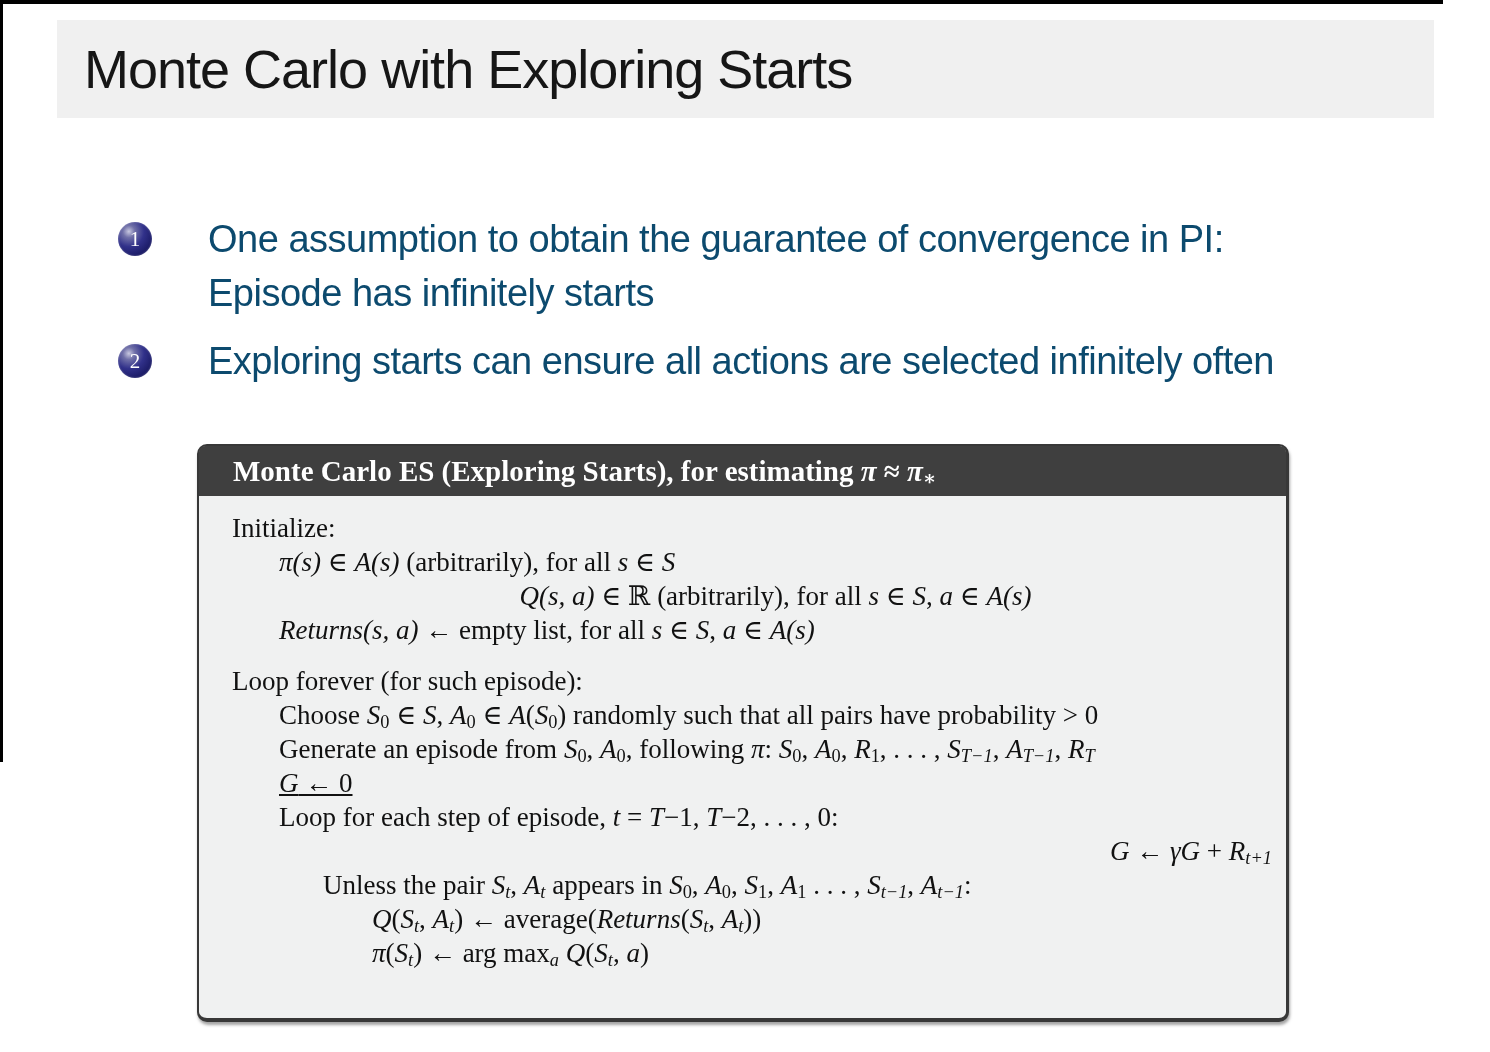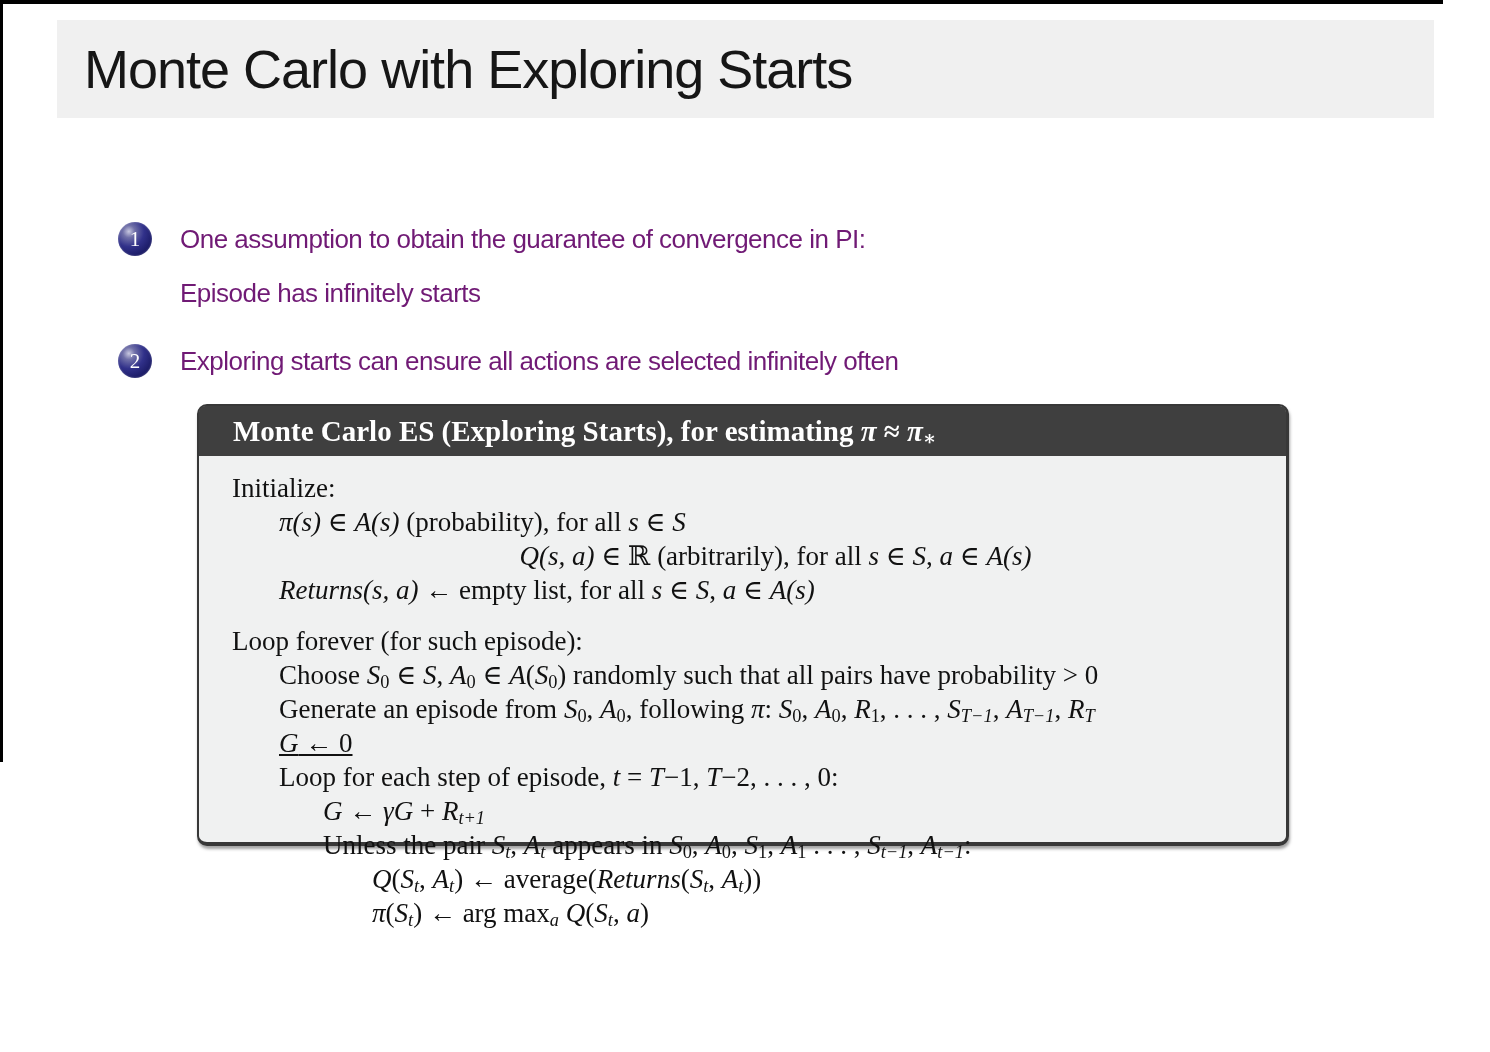--- a/index.html
+++ b/index.html
@@ -17,24 +17,24 @@
                 font-weight:400;letter-spacing:-1px;color:#161616;}
 
   
   #bullet-list{position:absolute;left:118px;top:212px;width:1310px;}
   .bullet-item{display:flex;align-items:flex-start;margin-bottom:14px;}
   .ball{flex:0 0 auto;width:34px;height:34px;margin:10px 28px 0 0;border-radius:50%;
         background:radial-gradient(circle at 32% 28%, #c8c8e0 0%, #7070a8 18%, #31318a 45%, #1b1b66 75%, #12124a 100%);
         box-shadow:inset 0 0 2px rgba(255,255,255,.4);
         color:#ffffff;font-family:"Liberation Serif","DejaVu Serif",serif;
         font-size:21px;line-height:34px;text-align:center;}
-  .bullet-text{font-size:26px;line-height:54px;letter-spacing:-0.5px;color:#701a75;}
+  .bullet-text{font-size:38px;line-height:54px;letter-spacing:-0.5px;color:#0c4a6e;margin-left:28px;}
 
   
-  #algorithm-box{position:absolute;left:197px;top:404px;width:1092px;height:442px;
+  #algorithm-box{position:absolute;left:197px;top:444px;width:1092px;height:578px;
                  box-sizing:border-box;background:var(--algo_body_bg,#f0f1f1);
                  border:2.5px solid var(--algo_border,#383838);
                  border-bottom-width:4px;border-right-width:3px;border-radius:10px;
                  box-shadow:1px 3px 3px rgba(90,90,90,.55);
                  font-family:"Liberation Serif","DejaVu Serif","DejaVu Sans",serif;}
   #algorithm-header{height:50px;background:var(--algo_header_bg,#3f3f3f);
                     border-radius:6px 6px 0 0;color:#ffffff;
                     font-size:29px;font-weight:bold;line-height:50px;padding-left:34px;
                     white-space:nowrap;overflow:hidden;}
   #algorithm-body{padding:15px 14px 0 33px;font-size:27px;color:#111;}
@@ -67,27 +67,27 @@
         <div class="bullet-text">
           <div>Exploring starts can ensure all actions are selected infinitely often</div>
         </div>
       </div>
     </div>
 
   <div id="algorithm-box">
     <div id="algorithm-header"><span>Monte Carlo ES (Exploring Starts), for estimating </span><span class="it">π</span><span> ≈ </span><span class="it">π</span><sub class="sb">∗</sub></div>
     <div id="algorithm-body">
         <div class="algo-line" style="padding-left: 0px;"><span>Initialize:</span></div>
-        <div class="algo-line" style="padding-left: 47px;"><span class="it">π(s)</span><span> ∈ </span><span class="it">A(s)</span><span> (probability), for all </span><span class="it">s</span><span> ∈ </span><span class="it">S</span></div>
+        <div class="algo-line" style="padding-left: 47px;"><span class="it">π(s)</span><span> ∈ </span><span class="it">A(s)</span><span> (arbitrarily), for all </span><span class="it">s</span><span> ∈ </span><span class="it">S</span></div>
         <div class="algo-line" style="padding-left: 47px; text-align: center;"><span class="it">Q(s, a)</span><span> ∈ ℝ (arbitrarily), for all </span><span class="it">s</span><span> ∈ </span><span class="it">S</span><span>, </span><span class="it">a</span><span> ∈ </span><span class="it">A(s)</span></div>
         <div class="algo-line" style="padding-left: 47px;"><span class="it">Returns(s, a)</span><span> ← empty list, for all </span><span class="it">s</span><span> ∈ </span><span class="it">S</span><span>, </span><span class="it">a</span><span> ∈ </span><span class="it">A(s)</span></div>
         <div class="algo-line gap" style="padding-left: 0px;"><span>Loop forever (for such episode):</span></div>
         <div class="algo-line" style="padding-left: 47px;"><span>Choose </span><span class="it">S</span><sub class="sb">0</sub><span> ∈ </span><span class="it">S</span><span>, </span><span class="it">A</span><sub class="sb">0</sub><span> ∈ </span><span class="it">A</span><span>(</span><span class="it">S</span><sub class="sb">0</sub><span>)</span><span> randomly such that all pairs have probability &gt; 0</span></div>
         <div class="algo-line" style="padding-left: 47px;"><span>Generate an episode from </span><span class="it">S</span><sub class="sb">0</sub><span>, </span><span class="it">A</span><sub class="sb">0</sub><span>, following </span><span class="it">π</span><span>: </span><span class="it">S</span><sub class="sb">0</sub><span>, </span><span class="it">A</span><sub class="sb">0</sub><span>, </span><span class="it">R</span><sub class="sb">1</sub><span>, . . . , </span><span class="it">S</span><sub class="sb it">T−1</sub><span>, </span><span class="it">A</span><sub class="sb it">T−1</sub><span>, </span><span class="it">R</span><sub class="sb it">T</sub></div>
         <div class="algo-line" style="padding-left: 47px; text-decoration: underline;"><span class="it">G</span><span> ← 0</span></div>
         <div class="algo-line" style="padding-left: 47px;"><span>Loop for each step of episode, </span><span class="it">t</span><span> = </span><span class="it">T</span><span>−1, </span><span class="it">T</span><span>−2, . . . , 0:</span></div>
-        <div class="algo-line" style="padding-left: 91px;"><span class="it">G</span><span> ← </span><span class="it">γG</span><span> + </span><span class="it">R</span><sub class="sb it">t+1</sub></div>
+        <div class="algo-line" style="padding-left: 91px; text-align: right;"><span class="it">G</span><span> ← </span><span class="it">γG</span><span> + </span><span class="it">R</span><sub class="sb it">t+1</sub></div>
         <div class="algo-line" style="padding-left: 91px;"><span>Unless the pair </span><span class="it">S</span><sub class="sb it">t</sub><span>, </span><span class="it">A</span><sub class="sb it">t</sub><span> appears in </span><span class="it">S</span><sub class="sb">0</sub><span>, </span><span class="it">A</span><sub class="sb">0</sub><span>, </span><span class="it">S</span><sub class="sb">1</sub><span>, </span><span class="it">A</span><sub class="sb">1</sub><span> . . . , </span><span class="it">S</span><sub class="sb it">t−1</sub><span>, </span><span class="it">A</span><sub class="sb it">t−1</sub><span>:</span></div>
         <div class="algo-line" style="padding-left: 140px;"><span class="it">Q</span><span>(</span><span class="it">S</span><sub class="sb it">t</sub><span>, </span><span class="it">A</span><sub class="sb it">t</sub><span>) ← average(</span><span class="it">Returns</span><span>(</span><span class="it">S</span><sub class="sb it">t</sub><span>, </span><span class="it">A</span><sub class="sb it">t</sub><span>))</span></div>
         <div class="algo-line" style="padding-left: 140px;"><span class="it">π</span><span>(</span><span class="it">S</span><sub class="sb it">t</sub><span>) ← arg max</span><sub class="sb it">a</sub><span> </span><span class="it">Q</span><span>(</span><span class="it">S</span><sub class="sb it">t</sub><span>, </span><span class="it">a</span><span>)</span></div>
       </div>
   </div>
 </div>
 
 </body></html>

